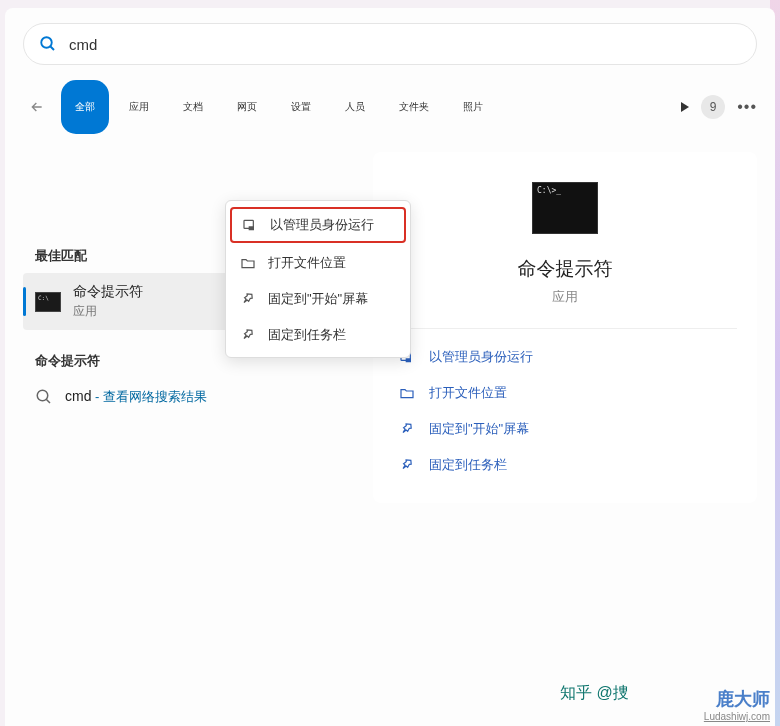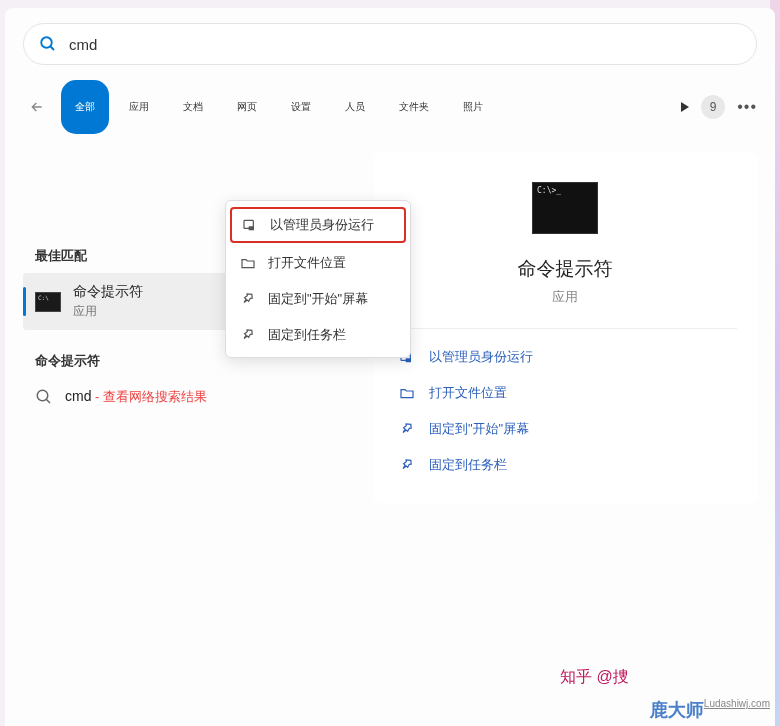--- a/index.html
+++ b/index.html
@@ -22,36 +22,36 @@
     .result-item { display: flex; align-items: center; padding: 10px 12px; border-radius: 4px; gap: 12px; cursor: pointer; }
     .result-item.selected { background: #eeeeee; position: relative; }
     .result-item.selected::before { content: ''; position: absolute; left: 0; top: 25%; bottom: 25%; width: 3px; background: #0078d4; border-radius: 2px; }
     .app-icon { width: 26px; height: 20px; background: #1a1a1a; border: 1px solid #444; position: relative; flex-shrink: 0; }
     .app-icon::after { content: 'C:\\'; position: absolute; top: 1px; left: 2px; font-size: 6px; color: #ccc; font-family: monospace; }
     .result-text { display: flex; flex-direction: column; }
     .result-name { font-size: 14px; color: #222; }
     .result-type { font-size: 12px; color: #777; margin-top: 2px; }
     .web-icon { width: 18px; height: 18px; color: #666; flex-shrink: 0; }
     .web-text { font-size: 14px; color: #222; }
-    .web-suffix { color: #ef4444; font-size: 13px; }
+    .web-suffix { color: #0369a1; font-size: 13px; }
     .right-col { flex: 1; background: #fff; border-radius: 8px; padding: 30px 20px 20px; margin-right: 18px; }
     .preview-icon-wrap { display: flex; justify-content: center; }
     .preview-icon { width: 66px; height: 52px; background: #111; position: relative; border: 1px solid #333; }
     .preview-icon::after { content: 'C:\\>_'; position: absolute; top: 3px; left: 4px; color: #ddd; font-size: 8px; font-family: monospace; }
     .preview-title { text-align: center; font-size: 19px; color: #222; margin-top: 22px; }
     .preview-type { text-align: center; font-size: 13px; color: #888; margin-top: 6px; }
     .divider { height: 1px; background: #eee; margin: 22px 0 10px; }
     .action-item { display: flex; align-items: center; padding: 9px 6px; gap: 14px; font-size: 13px; color: #333; cursor: pointer; }
     .action-item.blue { color: #2b5fbb; }
     .action-icon { width: 16px; height: 16px; flex-shrink: 0; }
     .context-menu { position: absolute; top: 200px; left: 225px; width: 186px; background: #fff; border: 1px solid #ddd; border-radius: 6px; box-shadow: 0 4px 16px rgba(0,0,0,0.12); z-index: 10; padding: 4px 0; }
     .ctx-item { display: flex; align-items: center; padding: 9px 14px; gap: 12px; font-size: 13px; color: #333; cursor: pointer; }
     .ctx-item.highlighted { border: 2px solid #d93025; margin: 2px 4px; border-radius: 4px; padding: 7px 10px; }
-    .watermark1 { position: absolute; bottom: 38px; left: 560px; color: #be185d; font-size: 16px; font-weight: 500; text-align: center; }
-    .watermark2 { position: absolute; bottom: 4px; right: 10px; color: #4a7fc9; font-size: 18px; font-weight: 700; display: flex; flex-direction: row; align-items: flex-start; margin-top: 24px; }
+    .watermark1 { position: absolute; bottom: 22px; left: 560px; color: #0f766e; font-size: 16px; font-weight: 500; text-align: center; }
+    .watermark2 { position: absolute; bottom: 4px; right: 10px; color: #4a7fc9; font-size: 18px; font-weight: 700; display: flex; flex-direction: column; align-items: flex-end; margin-top: 24px; }
     .watermark2 .sub { font-size: 10px; color: #888; font-weight: 400; text-decoration: underline; }
     .right-edge { position: absolute; right: 0; top: 0; width: 10px; height: 100%; background: linear-gradient(180deg, #f0d5e8, #d5c5f0, #c5d5f0); }
   </style>
 </head>
 <body>
 
 <div class="right-edge"></div>
 
 <div class="panel">
 

